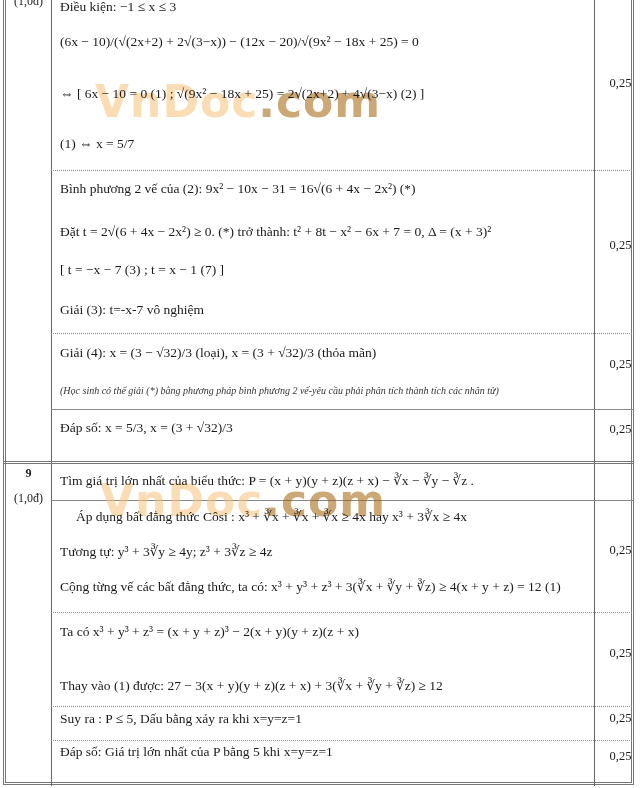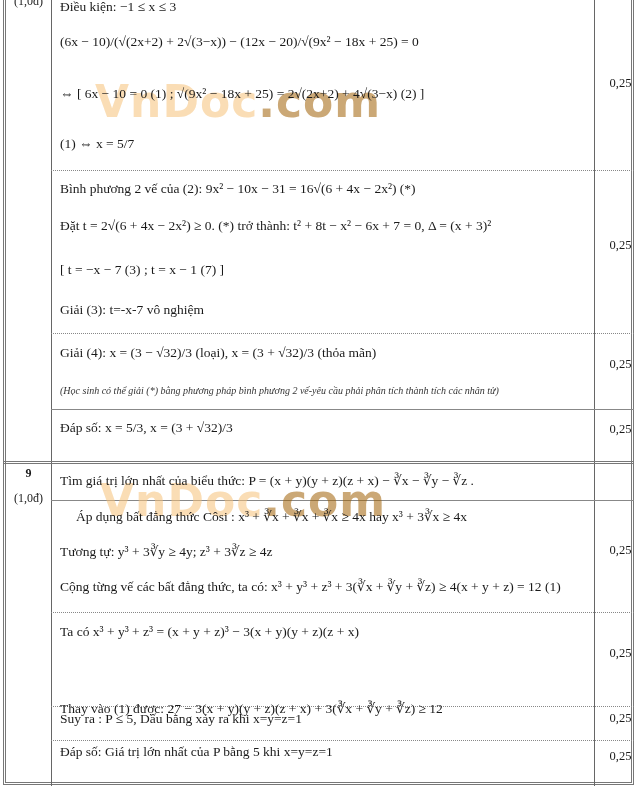--- a/index.html
+++ b/index.html
@@ -46,21 +46,21 @@
 
 <div class="qnum" style="top:-6px;">(1,0đ)</div>
 
 <div class="line" style="top:-1px;">Điều kiện: −1 ≤ x ≤ 3</div>
 <div class="line" style="top:34px;">(6x − 10)/(√(2x+2) + 2√(3−x)) − (12x − 20)/√(9x² − 18x + 25) = 0</div>
 <div class="line" style="top:86px;">⇔ [ 6x − 10 = 0 (1) ; √(9x² − 18x + 25) = 2√(2x+2) + 4√(3−x) (2) ]</div>
 <div class="line" style="top:136px;">(1) ⇔ x = 5/7</div>
 <div class="score" style="top:76px;">0,25</div>
 
 <div class="line" style="top:181px;">Bình phương 2 vế của (2): 9x² − 10x − 31 = 16√(6 + 4x − 2x²) (*)</div>
-<div class="line" style="top:218px;">Đặt t = 2√(6 + 4x − 2x²) ≥ 0. (*) trở thành: t² + 8t − x² − 6x + 7 = 0, Δ = (x + 3)²</div>
+<div class="line" style="top:224px;">Đặt t = 2√(6 + 4x − 2x²) ≥ 0. (*) trở thành: t² + 8t − x² − 6x + 7 = 0, Δ = (x + 3)²</div>
 <div class="line" style="top:262px;">[ t = −x − 7 (3) ; t = x − 1 (7) ]</div>
 <div class="line" style="top:302px;">Giải (3): t=-x-7 vô nghiệm</div>
 <div class="score" style="top:238px;">0,25</div>
 
 <div class="line" style="top:345px;">Giải (4): x = (3 − √32)/3 (loại), x = (3 + √32)/3 (thỏa mãn)</div>
 <div class="line note" style="top:385px;">(Học sinh có thể giải (*) bằng phương pháp bình phương 2 vế-yêu cầu phải phân tích thành tích các nhân tử)</div>
 <div class="score" style="top:357px;">0,25</div>
 
 <div class="line" style="top:420px;">Đáp số: x = 5/3, x = (3 + √32)/3</div>
 <div class="score" style="top:422px;">0,25</div>
@@ -68,21 +68,21 @@
 <div class="qnum" style="top:466px;font-weight:bold;">9</div>
 <div class="qnum" style="top:491px;">(1,0đ)</div>
 
 <div class="line" style="top:472px;text-align:center;">Tìm giá trị lớn nhất của biểu thức: P = (x + y)(y + z)(z + x) − ∛x − ∛y − ∛z .</div>
 
 <div class="line" style="top:508px;margin-left:16px;">Áp dụng bất đẳng thức Côsi : x³ + ∛x + ∛x + ∛x ≥ 4x hay x³ + 3∛x ≥ 4x</div>
 <div class="line" style="top:543px;">Tương tự: y³ + 3∛y ≥ 4y; z³ + 3∛z ≥ 4z</div>
 <div class="line" style="top:578px;">Cộng từng vế các bất đẳng thức, ta có: x³ + y³ + z³ + 3(∛x + ∛y + ∛z) ≥ 4(x + y + z) = 12 (1)</div>
 <div class="score" style="top:543px;">0,25</div>
 
-<div class="line" style="top:624px;">Ta có x³ + y³ + z³ = (x + y + z)³ − 3(x + y)(y + z)(z + x)</div>
-<div class="line" style="top:700px;font-family:Liberation Serif, serif;">Thay vào (1) được: 27 − 3(x + y)(y + z)(z + x) + 3(∛x + ∛y + ∛z) ≥ 12</div>
+<div class="line" style="top:624px;">Ta có x³ + y³ + z³ = (x + y + z)³ − 2(x + y)(y + z)(z + x)</div>
+<div class="line" style="top:677px;">Thay vào (1) được: 27 − 3(x + y)(y + z)(z + x) + 3(∛x + ∛y + ∛z) ≥ 12</div>
 <div class="score" style="top:646px;">0,25</div>
 
 <div class="line" style="top:711px;">Suy ra : P ≤ 5, Dấu bằng xảy ra khi x=y=z=1</div>
 <div class="score" style="top:711px;">0,25</div>
 
 <div class="line" style="top:744px;">Đáp số: Giá trị lớn nhất của P bằng 5 khi x=y=z=1</div>
 <div class="score" style="top:749px;">0,25</div>
 
 </body></html>

